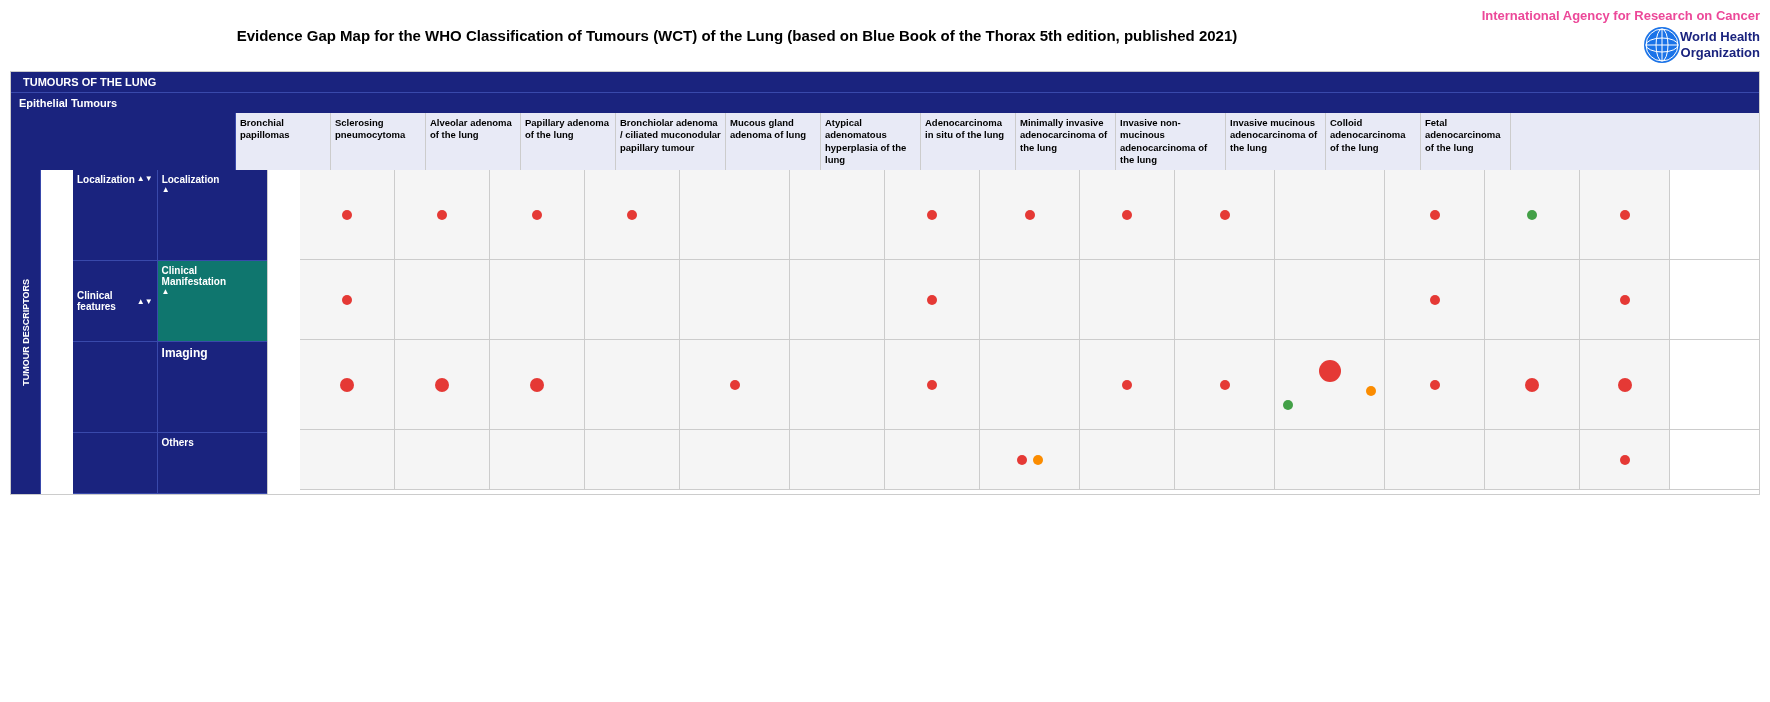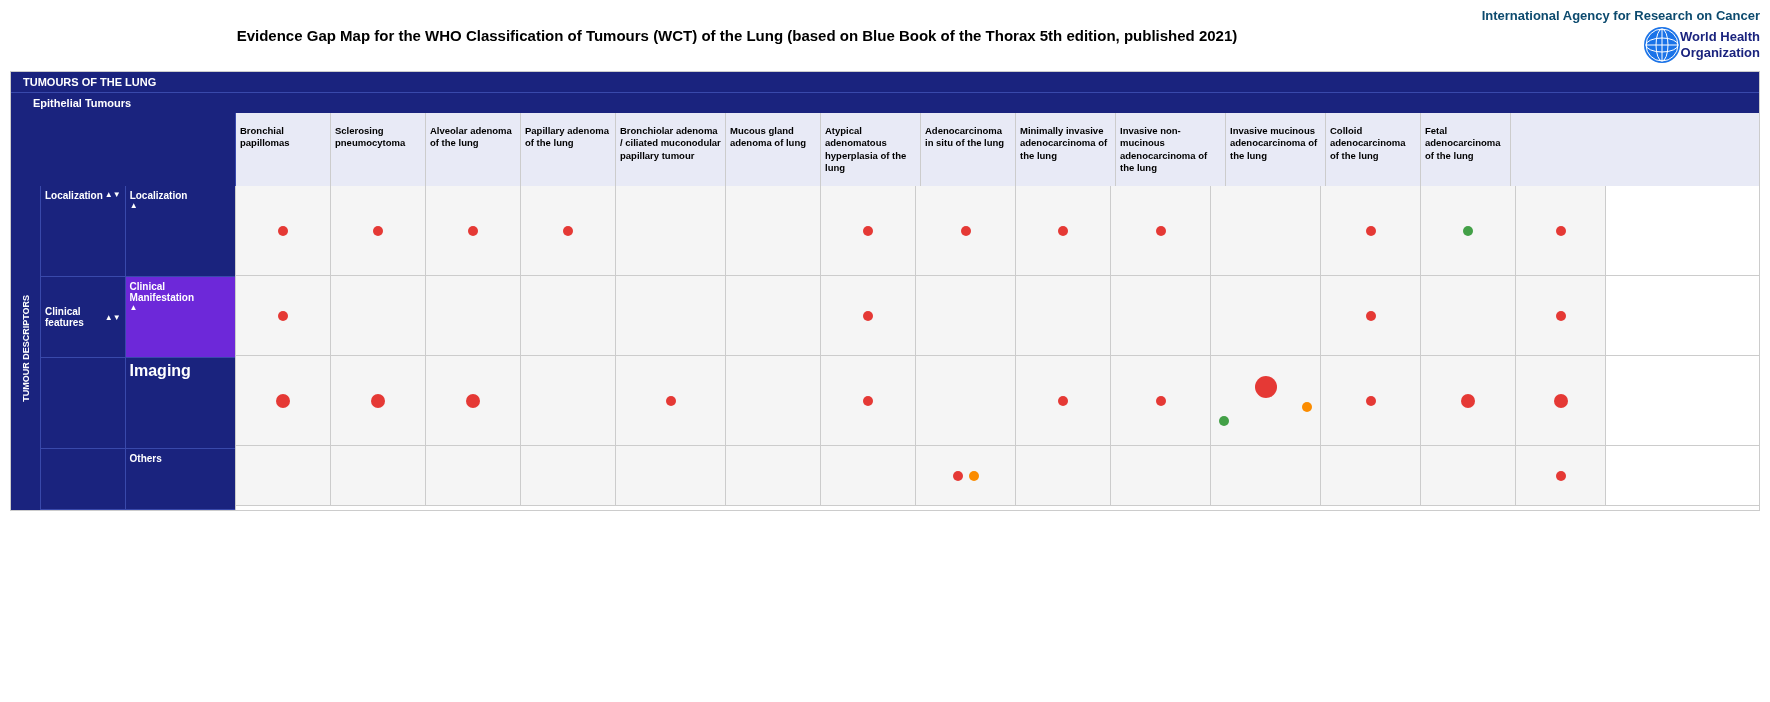--- a/index.html
+++ b/index.html
@@ -29,21 +29,21 @@
       font-size: 15px;
       font-weight: bold;
       color: #000;
       line-height: 1.4;
     }
     .iarc-block {
       text-align: right;
       min-width: 280px;
     }
     .iarc-title {
-      color: #0c4a6e;
+      color: #ec4899;
       font-weight: bold;
       font-size: 13px;
     }
     .who-block {
       display: flex;
       align-items: center;
       justify-content: flex-end;
       margin-top: 4px;
     }
     .who-logo {
@@ -69,29 +69,29 @@
       background: #1a237e;
       color: white;
       font-weight: bold;
       padding: 4px 12px;
       font-size: 11px;
     }
     .sub-header {
       background: #1a237e;
       color: white;
       font-weight: bold;
-      padding: 4px 22px;
+      padding: 4px 8px;
       font-size: 11px;
       border-top: 1px solid #3949ab;
     }
     .col-header {
       font-size: 9.5px;
       font-weight: bold;
       color: #000;
-      padding: 12px 4px;
+      padding: 4px 4px;
       border-right: 1px solid #ccc;
       line-height: 1.3;
       background: #e8eaf6;
     }
     .data-cell {
       border-right: 1px solid #ccc;
       display: flex;
       align-items: center;
       justify-content: center;
       position: relative;
@@ -157,21 +157,21 @@
       <div class="col-header w100">Atypical adenomatous hyperplasia of the lung</div>
       <div class="col-header w95">Adenocarcinoma in situ of the lung</div>
       <div class="col-header w100">Minimally invasive adenocarcinoma of the lung</div>
       <div class="col-header w110">Invasive non-mucinous adenocarcinoma of the lung</div>
       <div class="col-header w100">Invasive mucinous adenocarcinoma of the lung</div>
       <div class="col-header w95">Colloid adenocarcinoma of the lung</div>
       <div class="col-header w90">Fetal adenocarcinoma of the lung</div>
     </div>
   </div>
 
-  <div style="display:flex;">
+  <div style="display:flex;gap:32px;">
 
     <div style="width:30px;background:#1a237e;border-right:1px solid #3949ab;display:flex;align-items:center;justify-content:center;">
       <span style="color:white;font-weight:bold;font-size:9px;writing-mode:vertical-lr;transform:rotate(180deg);white-space:nowrap;">TUMOUR DESCRIPTORS</span>
     </div>
 
     <div style="display:flex;flex-direction:column;width:195px;border-right:1px solid #ccc;">
 
       <div style="display:flex;border-bottom:1px solid #3949ab;">
         <div style="display:flex;width:85px;background:#1a237e;color:white;font-size:10px;font-weight:bold;padding:4px 4px;border-right:1px solid #3949ab;align-items:flex-start;min-height:90px;">
           <span>Localization</span>
@@ -183,29 +183,29 @@
         </div>
       </div>
 
       <div style="display:flex;flex-direction:column;">
 
         <div style="display:flex;border-bottom:1px solid #3949ab;">
           <div style="display:flex;width:85px;background:#1a237e;color:white;font-size:10px;font-weight:bold;padding:4px 4px;border-right:1px solid #3949ab;align-items:center;min-height:80px;">
             <span>Clinical features</span>
             <span style="font-size:8px;margin-left:2px;">▲▼</span>
           </div>
-          <div style="display:flex;flex-direction:column;width:110px;background:#6d28d9;color:white;font-size:10px;font-weight:bold;padding:4px 4px;align-items:flex-start;min-height:80px;">
+          <div style="display:flex;flex-direction:column;width:110px;background:#0f766e;color:white;font-size:10px;font-weight:bold;padding:4px 4px;align-items:flex-start;min-height:80px;">
             <span>Clinical Manifestation</span>
             <span style="font-size:8px;">▲</span>
           </div>
         </div>
 
         <div style="display:flex;border-bottom:1px solid #3949ab;">
           <div style="width:85px;background:#1a237e;border-right:1px solid #3949ab;min-height:90px;"></div>
-          <div style="display:flex;flex-direction:column;width:110px;background:#1a237e;color:white;font-size:16px;font-weight:bold;padding:4px 4px;align-items:flex-start;min-height:90px;">
+          <div style="display:flex;flex-direction:column;width:110px;background:#1a237e;color:white;font-size:12px;font-weight:bold;padding:4px 4px;align-items:flex-start;min-height:90px;">
             <span>Imaging</span>
           </div>
         </div>
 
         <div style="display:flex;border-bottom:1px solid #3949ab;">
           <div style="width:85px;background:#1a237e;border-right:1px solid #3949ab;min-height:60px;"></div>
           <div style="display:flex;flex-direction:column;width:110px;background:#1a237e;color:white;font-size:10px;font-weight:bold;padding:4px 4px;align-items:flex-start;min-height:60px;">
             <span>Others</span>
           </div>
         </div>

